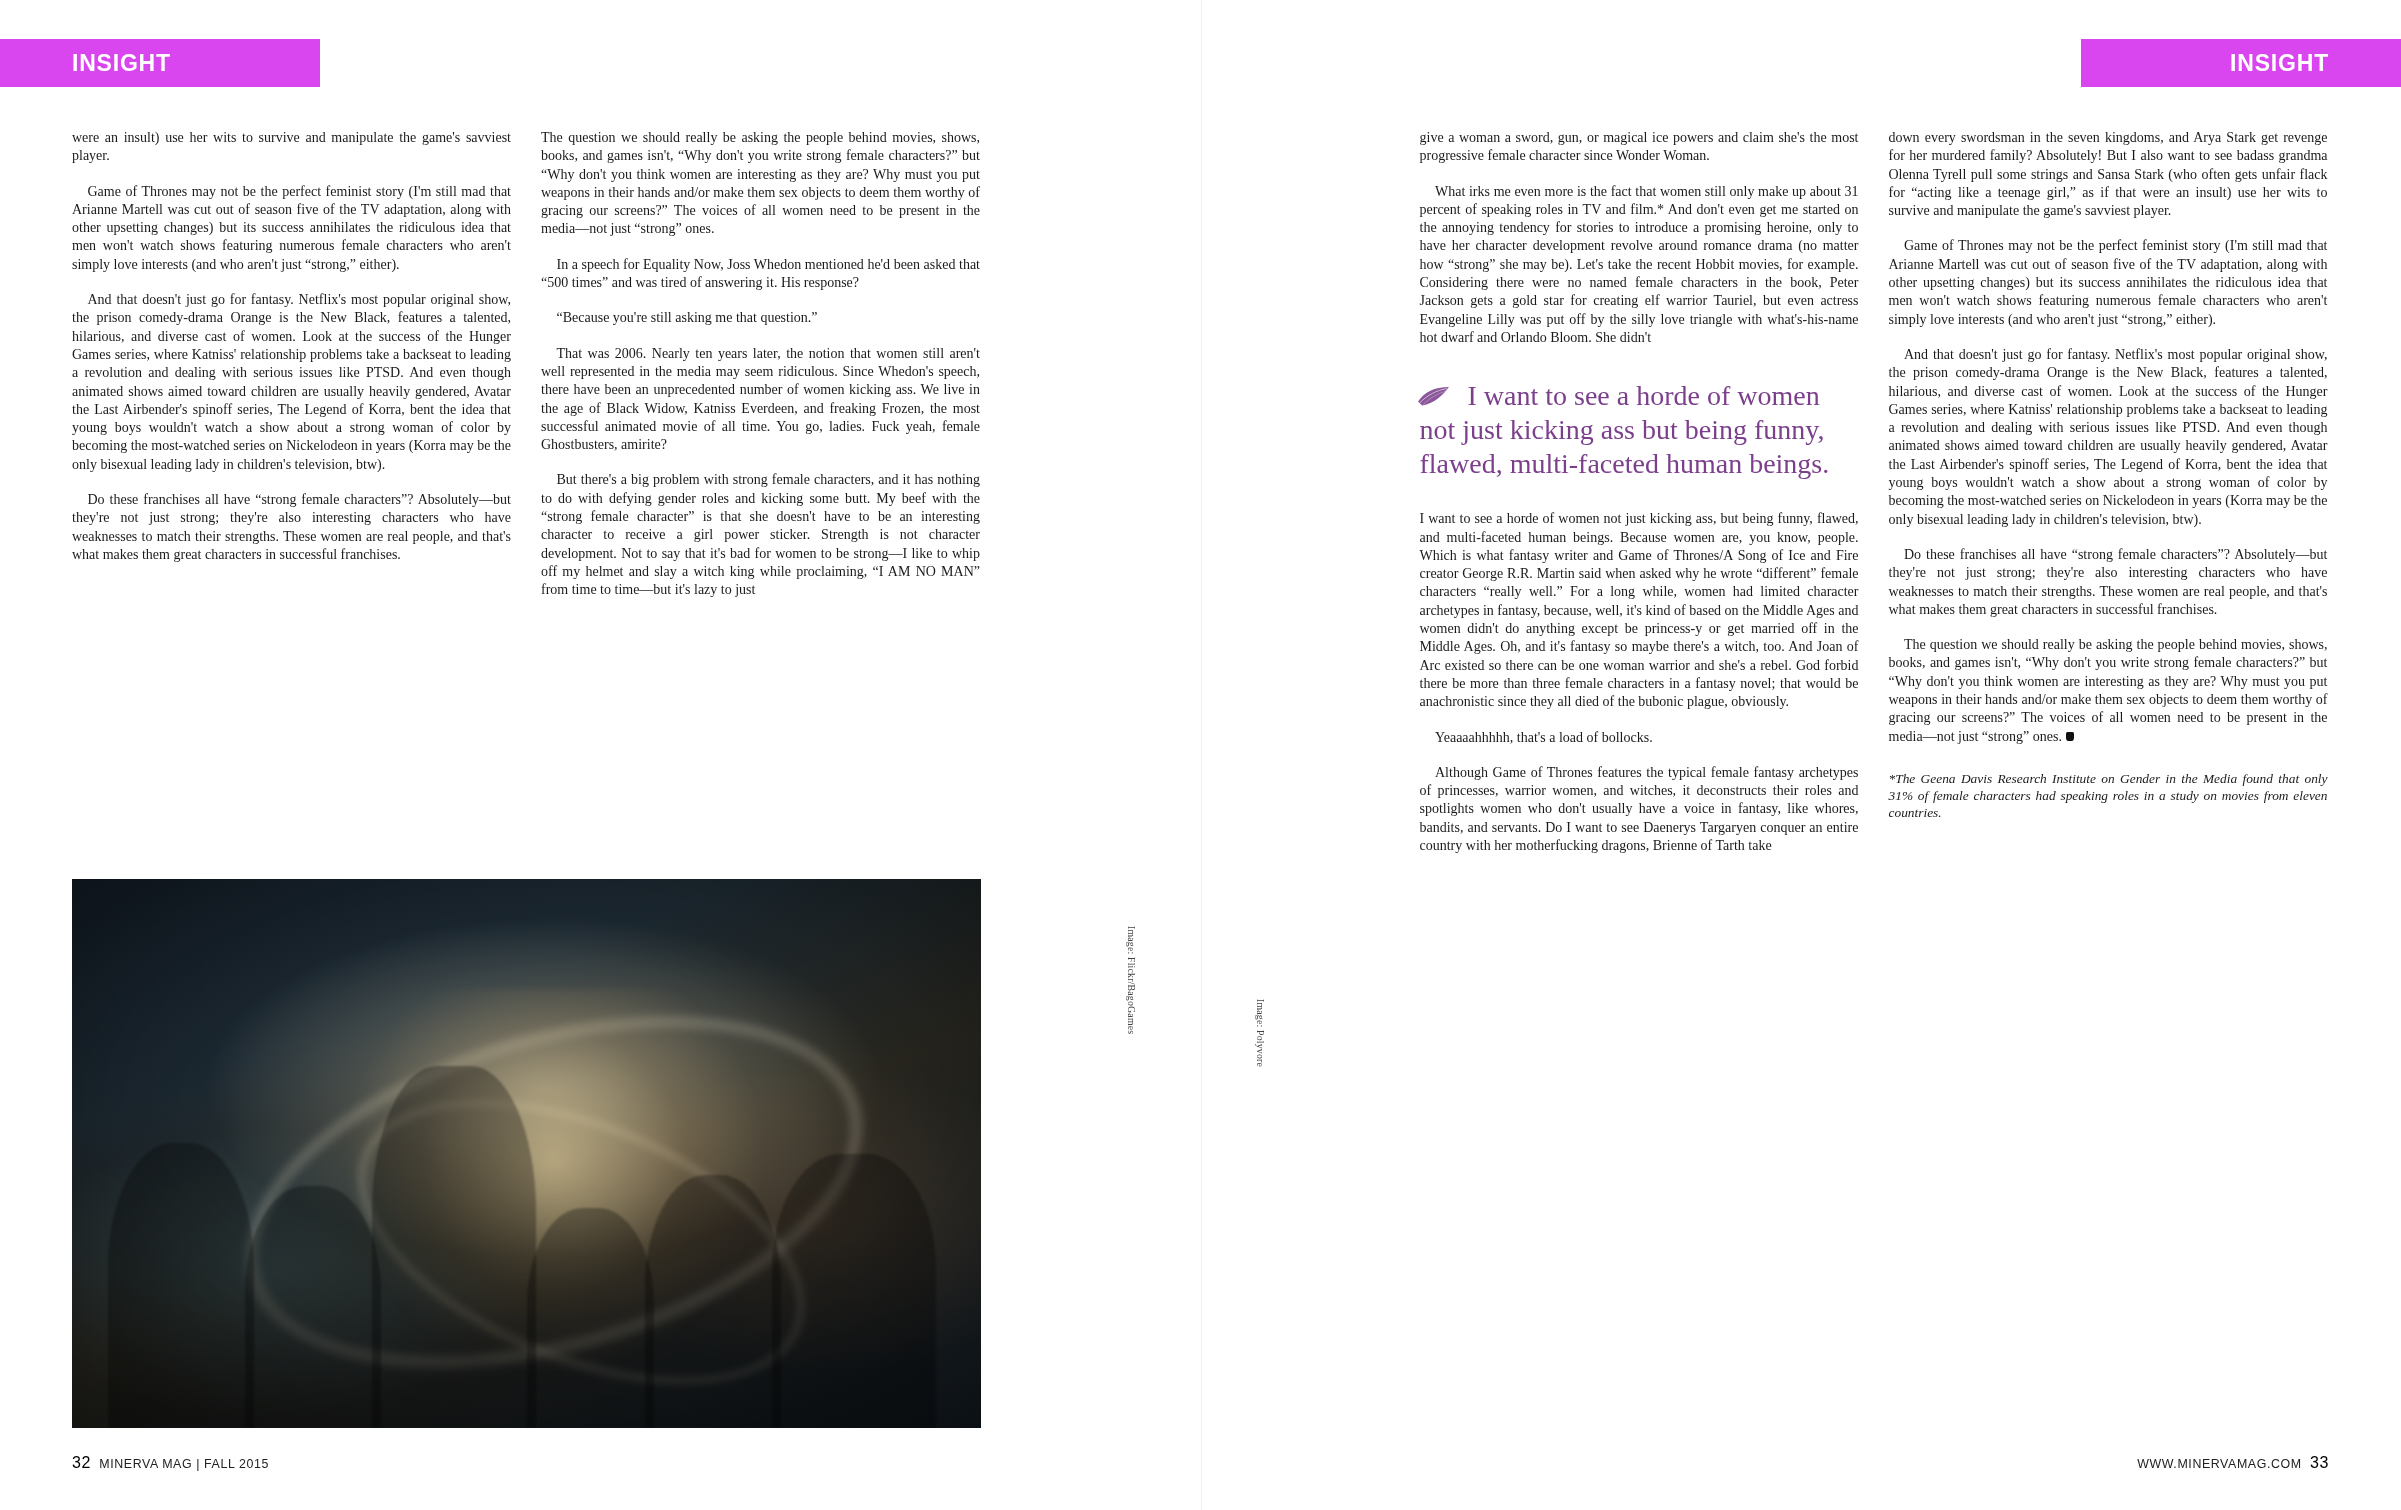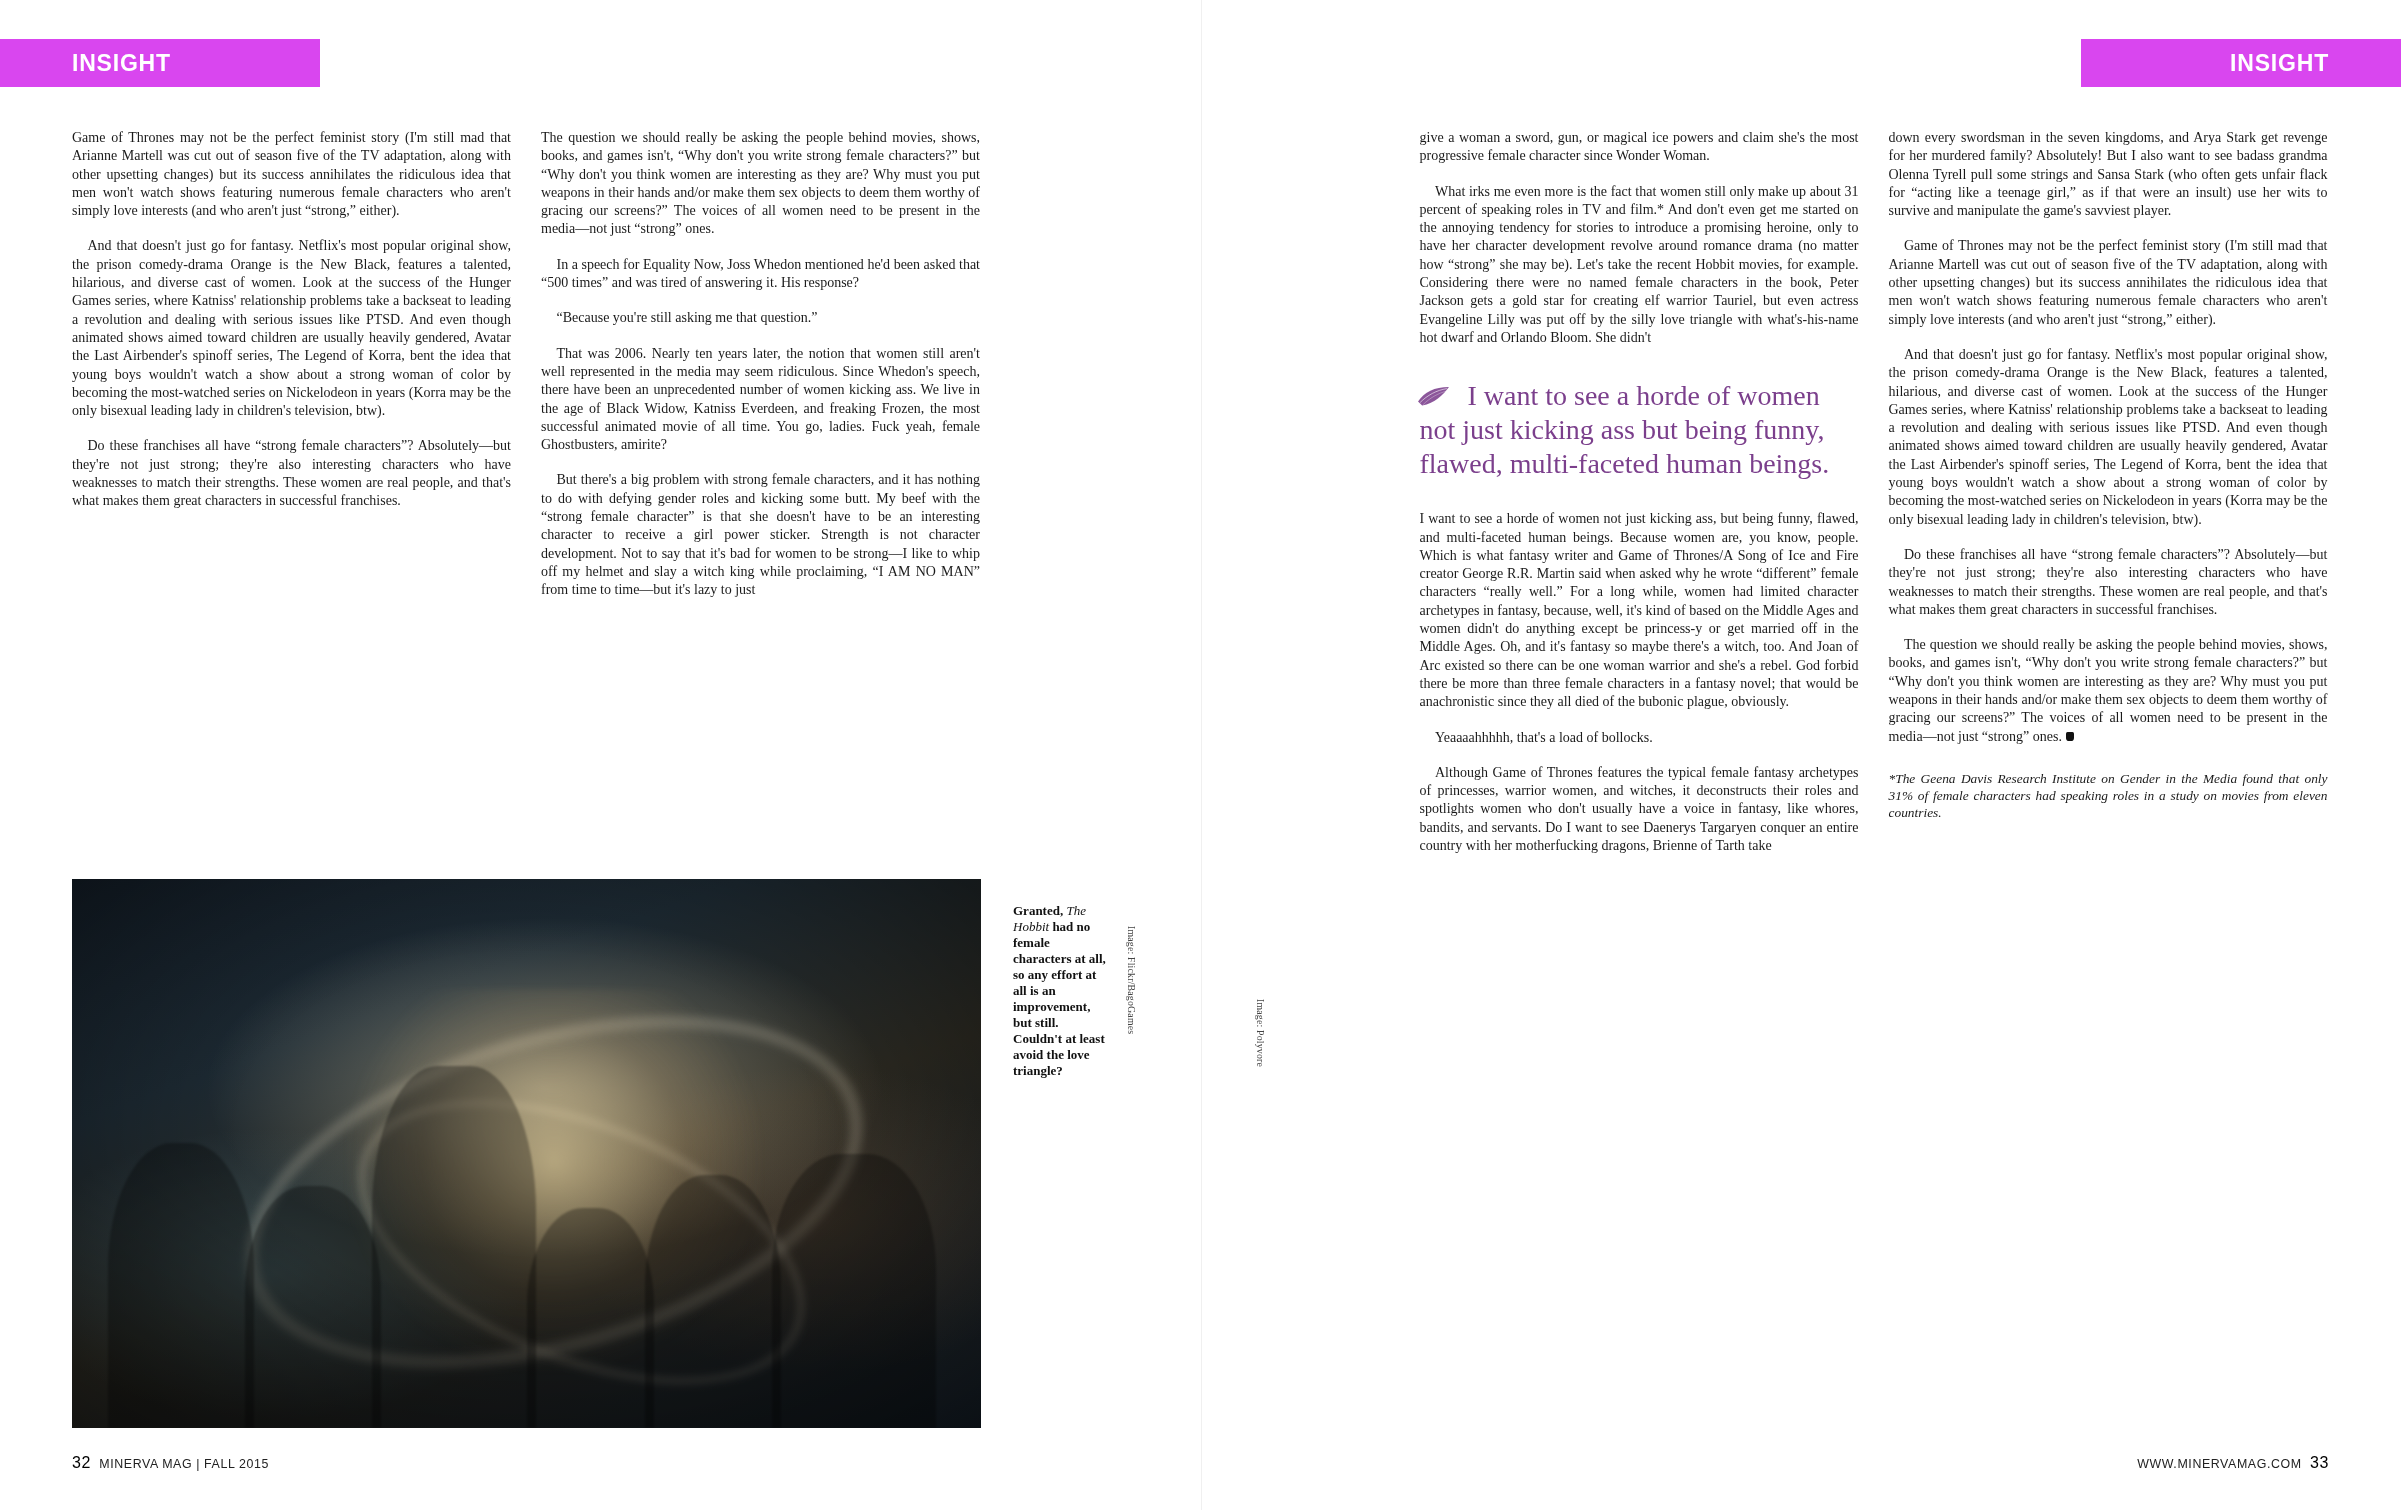--- a/index.html
+++ b/index.html
@@ -167,20 +167,21 @@
 <div class="spread">
 
   <div class="page page-left">
 
     <div class="head-bar left">
       <span class="label">INSIGHT</span>
     </div>
 
     <div class="cols left" style="width:909px;">
       <div class="col">
+        <p class="body">were an insult) use her wits to survive and manipulate the game's savviest player.</p>
         <p class="body">Game of Thrones may not be the perfect feminist story (I'm still mad that Arianne Martell was cut out of season five of the TV adaptation, along with other upsetting changes) but its success annihilates the ridiculous idea that men won't watch shows featuring numerous female characters who aren't simply love interests (and who aren't just “strong,” either).</p>
         <p class="body">And that doesn't just go for fantasy. Netflix's most popular original show, the prison comedy-drama Orange is the New Black, features a talented, hilarious, and diverse cast of women. Look at the success of the Hunger Games series, where Katniss' relationship problems take a backseat to leading a revolution and dealing with serious issues like PTSD. And even though animated shows aimed toward children are usually heavily gendered, Avatar the Last Airbender's spinoff series, The Legend of Korra, bent the idea that young boys wouldn't watch a show about a strong woman of color by becoming the most-watched series on Nickelodeon in years (Korra may be the only bisexual leading lady in children's television, btw).</p>
         <p class="body">Do these franchises all have “strong female characters”? Absolutely—but they're not just strong; they're also interesting characters who have weaknesses to match their strengths. These women are real people, and that's what makes them great characters in successful franchises.</p>
       </div>
       <div class="col">
         <p class="body">The question we should really be asking the people behind movies, shows, books, and games isn't, “Why don't you write strong female characters?” but “Why don't you think women are interesting as they are? Why must you put weapons in their hands and/or make them sex objects to deem them worthy of gracing our screens?” The voices of all women need to be present in the media—not just “strong” ones.</p>
         <p class="body">In a speech for Equality Now, Joss Whedon mentioned he'd been asked that “500 times” and was tired of answering it. His response?</p>
         <p class="body">“Because you're still asking me that question.”</p>
         <p class="body">That was 2006. Nearly ten years later, the notion that women still aren't well represented in the media may seem ridiculous. Since Whedon's speech, there have been an unprecedented number of women kicking ass. We live in the age of Black Widow, Katniss Everdeen, and freaking Frozen, the most successful animated movie of all time. You go, ladies. Fuck yeah, female Ghostbusters, amirite?</p>
         <p class="body">But there's a big problem with strong female characters, and it has nothing to do with defying gender roles and kicking some butt. My beef with the “strong female character” is that she doesn't have to be an interesting character to receive a girl power sticker. Strength is not character development. Not to say that it's bad for women to be strong—I like to whip off my helmet and slay a witch king while proclaiming, “I AM NO MAN” from time to time—but it's lazy to just</p>
@@ -193,25 +194,20 @@
       <div class="glow"></div>
       <div class="fig" style="left:4%;  width:16%; height:52%; border-radius:44% 44% 0 0;"></div>
       <div class="fig" style="left:19%; width:15%; height:44%; border-radius:44% 44% 0 0;"></div>
       <div class="fig" style="left:33%; width:18%; height:66%; border-radius:40% 40% 0 0;"></div>
       <div class="fig" style="left:50%; width:14%; height:40%; border-radius:44% 44% 0 0;"></div>
       <div class="fig" style="left:63%; width:15%; height:46%; border-radius:44% 44% 0 0;"></div>
       <div class="fig" style="left:77%; width:18%; height:50%; border-radius:42% 42% 0 0;"></div>
       <div class="vig"></div>
     </div>
 
-    <div class="caption">
-      <b>Granted,</b>
-      <i>The Hobbit</i>
-      <b>had no female characters at all, so any effort at all is an improvement, but still. Couldn't at least avoid the love triangle?</b>
-    </div>
 
     <div class="credit credit-left">Image: Flickr/BagoGames</div>
     <div class="credit credit-right">Image: Polyvore</div>
 
     <div class="folio left">
       <span class="num">32</span>
       <span>MINERVA MAG | FALL 2015</span>
     </div>
   </div>
 

